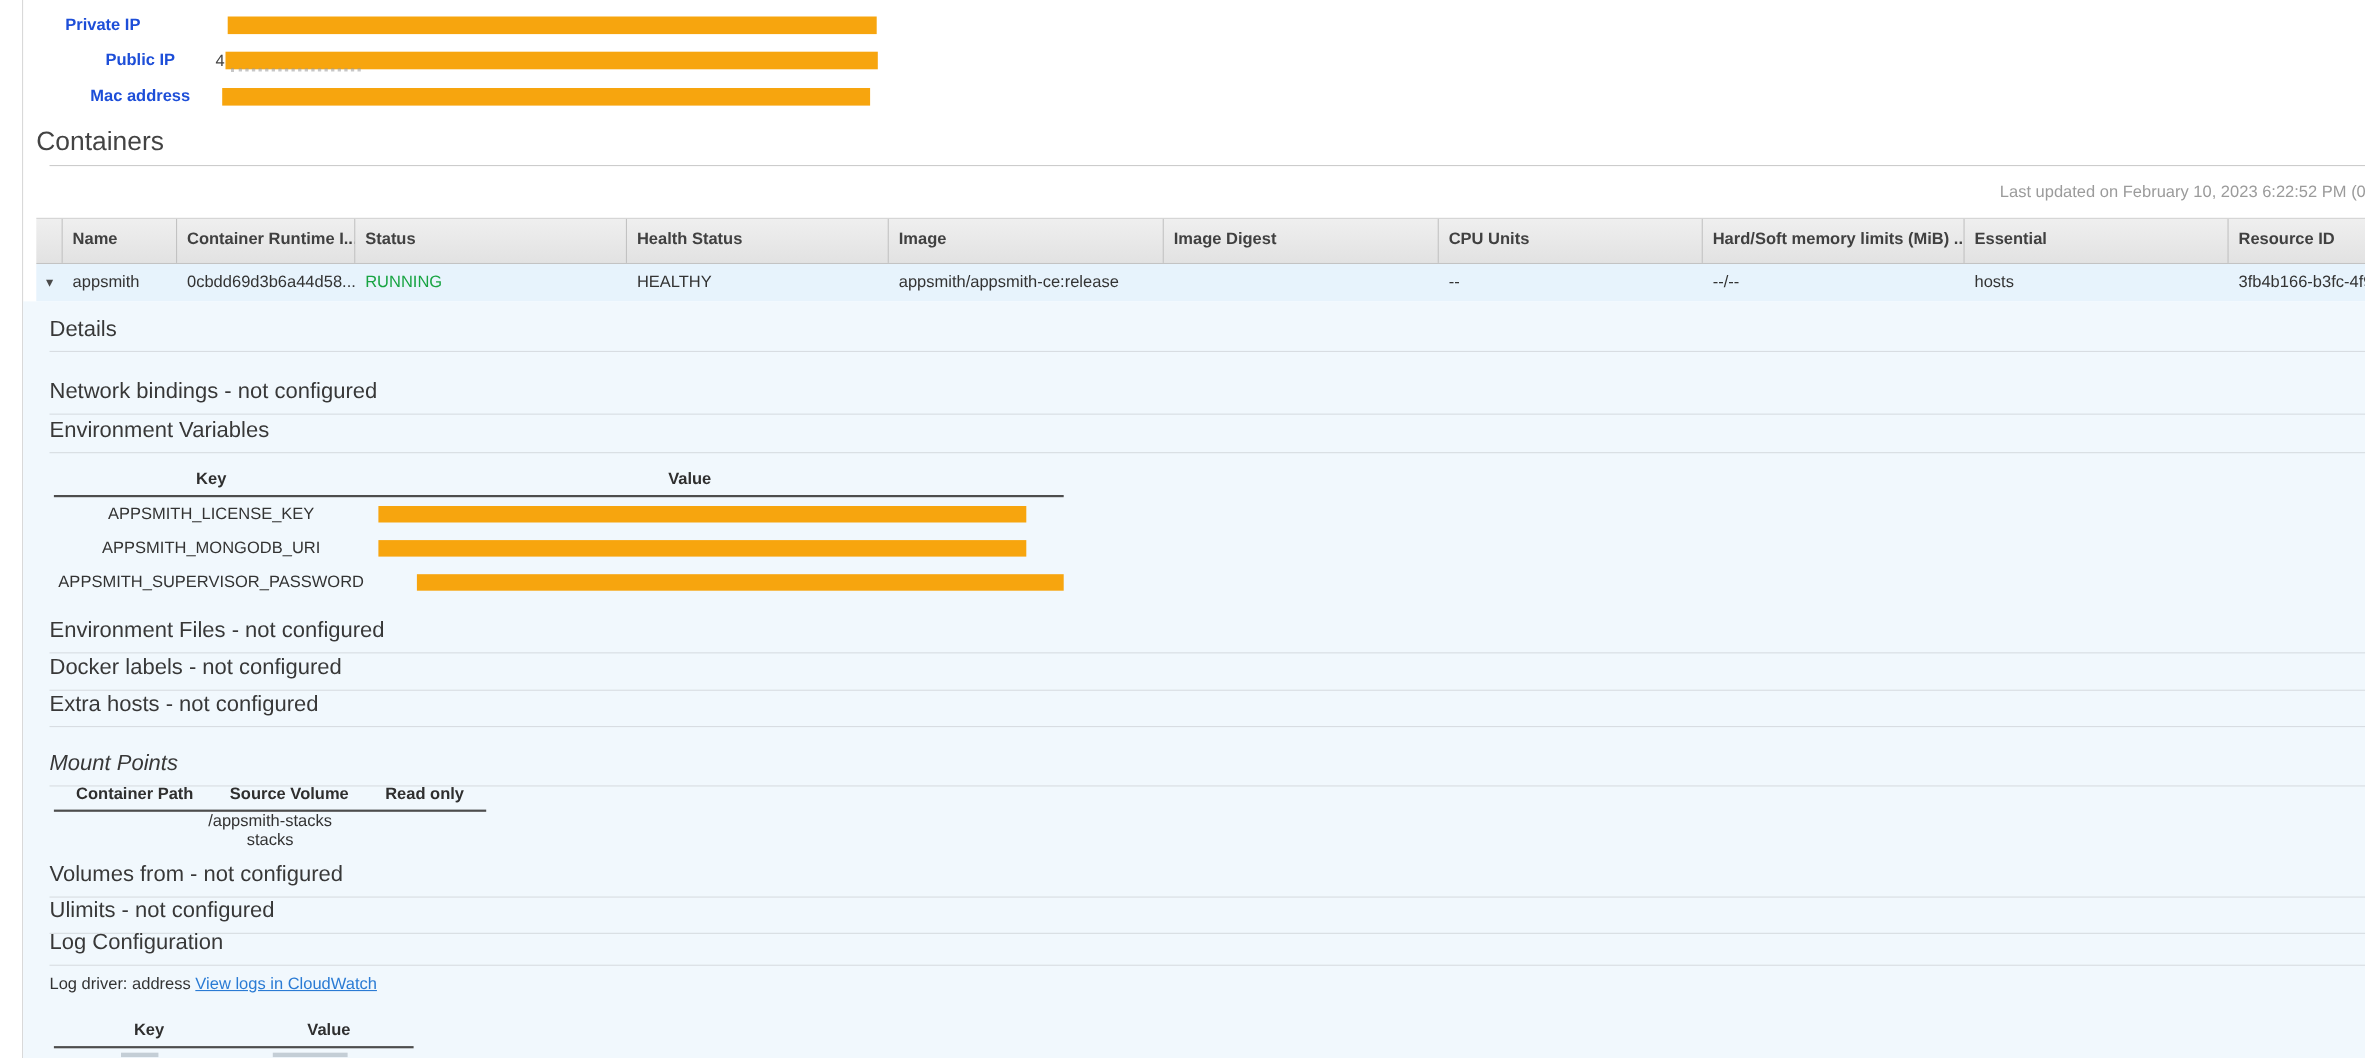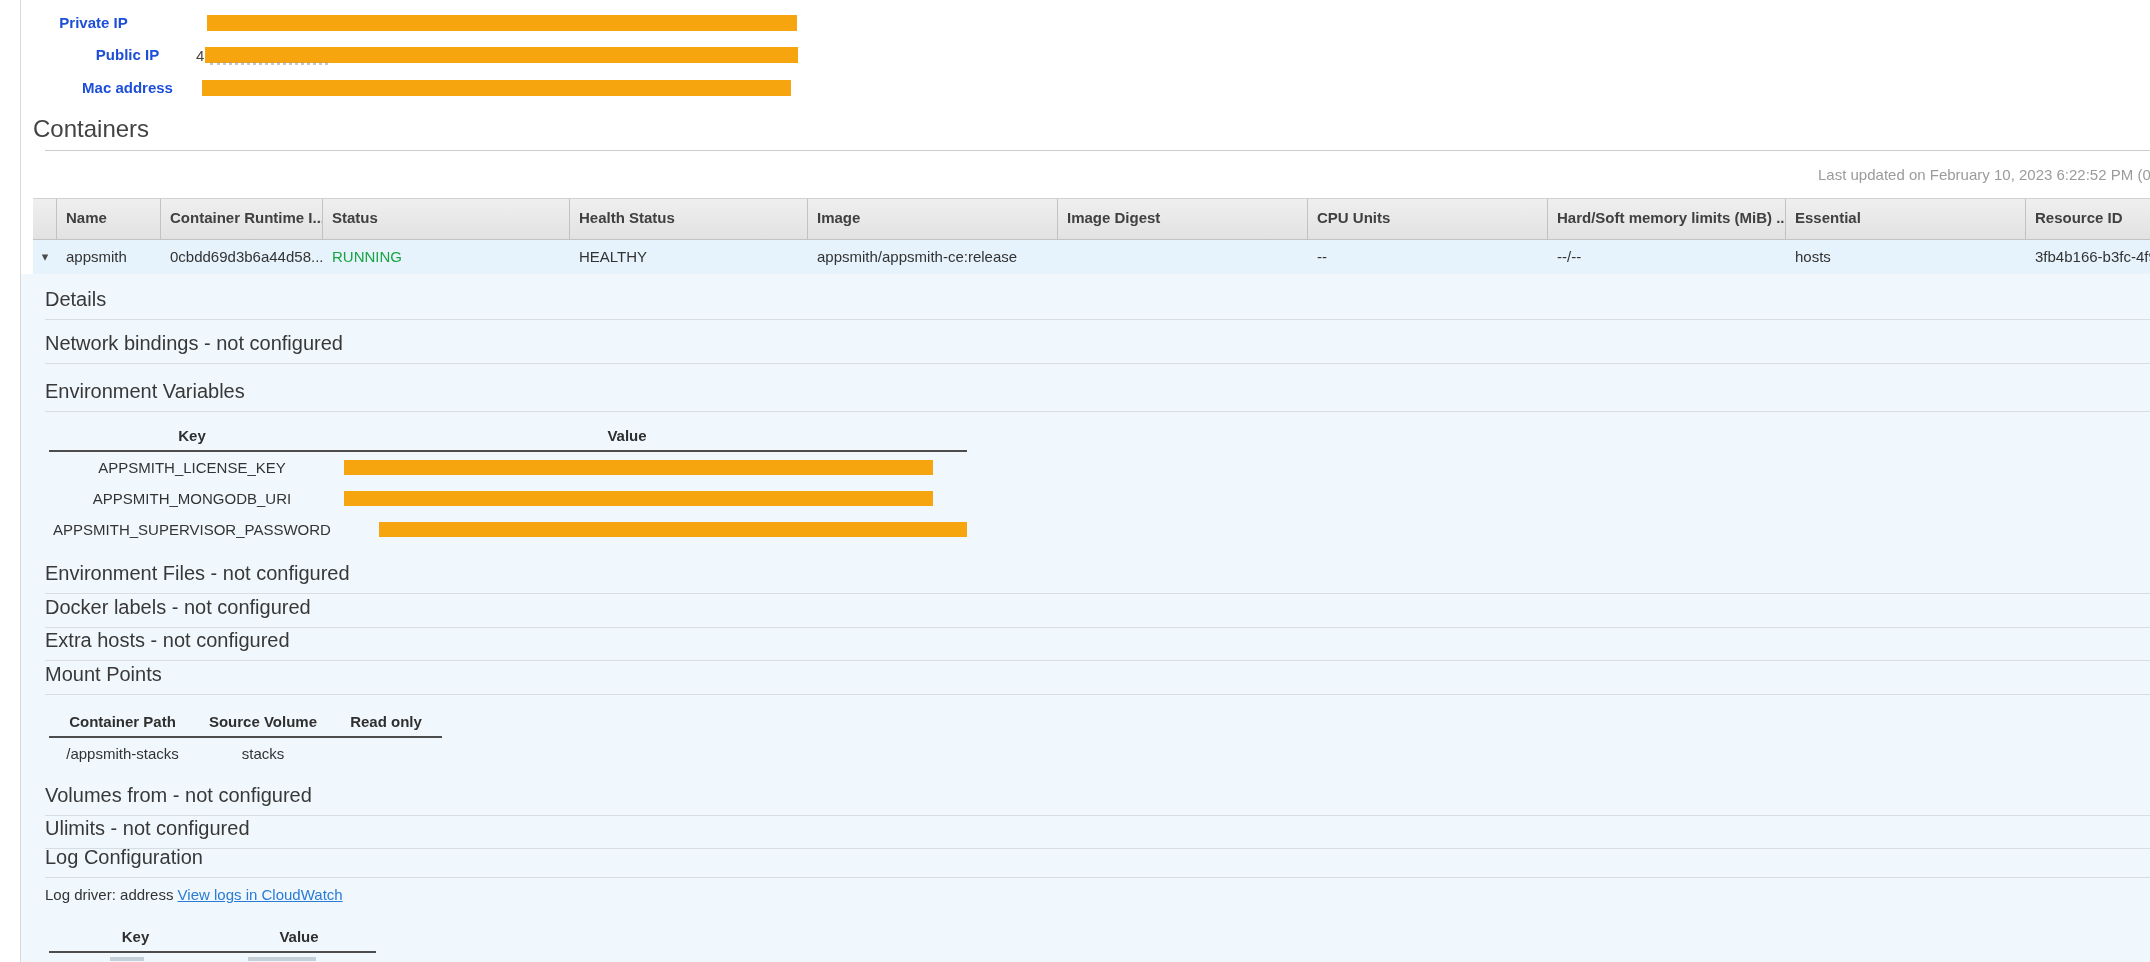--- a/index.html
+++ b/index.html
@@ -90,21 +90,21 @@
       <div class="td" style="width:240px;">--</div>
       <div class="td" style="width:238px;">--/--</div>
       <div class="td" style="width:240px;">hosts</div>
       <div class="td" style="width:207px;">3fb4b166-b3fc-4f9</div>
     </div>
   </div>
 
   <div class="panel">
 
     <div class="sec" style="top:13px;">Details</div>
-    <div class="sec" style="top:57px;">Network bindings - not configured</div>
+    <div class="sec" style="top:70px;">Network bindings - not configured</div>
     <div class="sec" style="top:105px;">Environment Variables</div>
 
     <div class="subtable" style="top:150px;">
       <div class="sub-head">
         <div class="sub-th" style="width:286px;">Key</div>
         <div class="sub-th" style="width:584px;">Value</div>
       </div>
       <div class="sub-row">
         <div class="sub-td" style="width:286px;">APPSMITH_LICENSE_KEY</div>
         <div style="flex:none;">
@@ -121,29 +121,29 @@
         <div class="sub-td" style="width:286px;">APPSMITH_SUPERVISOR_PASSWORD</div>
         <div style="flex:none;">
             <div class="val-bar" style="margin-left:44px;width:588px;"></div>
           </div>
       </div>
     </div>
 
     <div class="sec" style="top:287px;">Environment Files - not configured</div>
     <div class="sec" style="top:321px;">Docker labels - not configured</div>
     <div class="sec" style="top:354px;">Extra hosts - not configured</div>
-    <div class="sec" style="top:388px;">Mount Points</div>
+    <div class="sec" style="top:408px;font-style:italic;">Mount Points</div>
 
     <div class="subtable" style="top:436px;">
       <div class="sub-head">
         <div class="sub-th" style="width:147px;">Container Path</div>
         <div class="sub-th" style="width:134px;">Source Volume</div>
         <div class="sub-th" style="width:112px;">Read only</div>
       </div>
-      <div class="sub-row" style="height:30px;">
+      <div class="sub-row" style="height:30px;flex-direction:column;">
         <div class="sub-td" style="width:147px;">/appsmith-stacks</div>
         <div class="sub-td" style="width:134px;">stacks</div>
         <div class="sub-td" style="width:112px;"></div>
       </div>
     </div>
 
     <div class="sec" style="top:509px;">Volumes from - not configured</div>
     <div class="sec" style="top:542px;">Ulimits - not configured</div>
     <div class="sec" style="top:571px;">Log Configuration</div>
 

